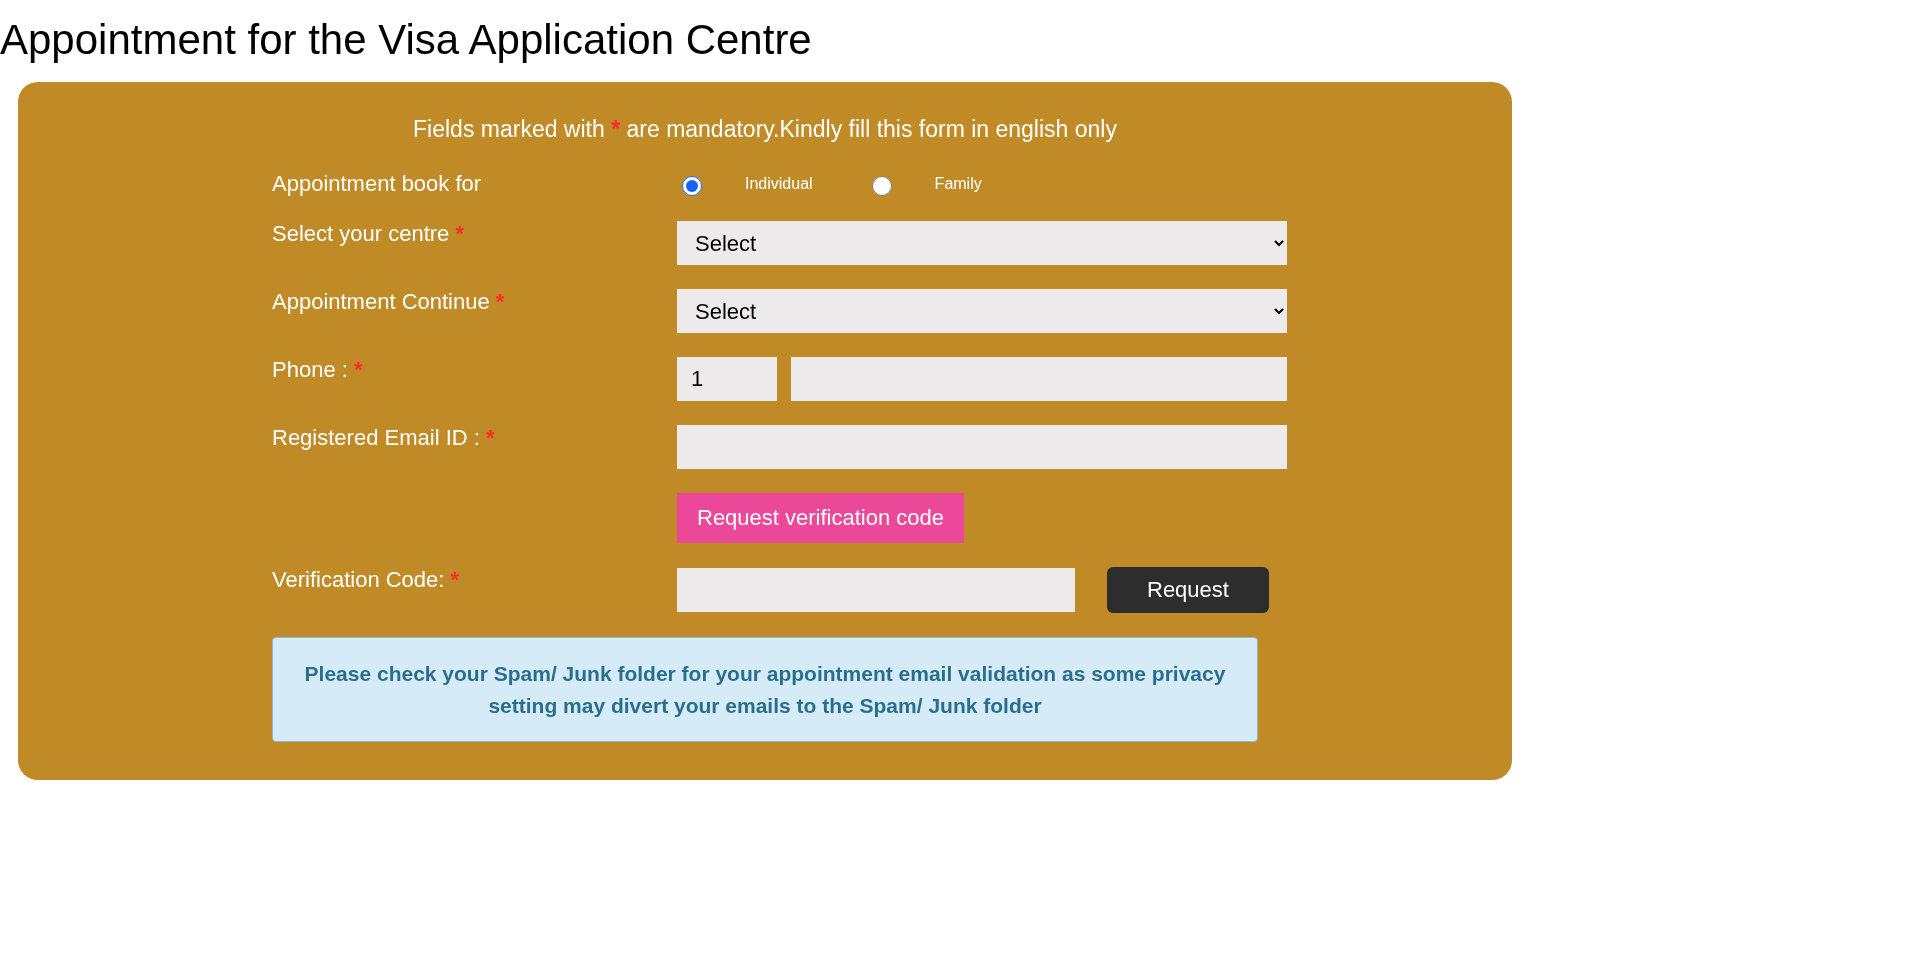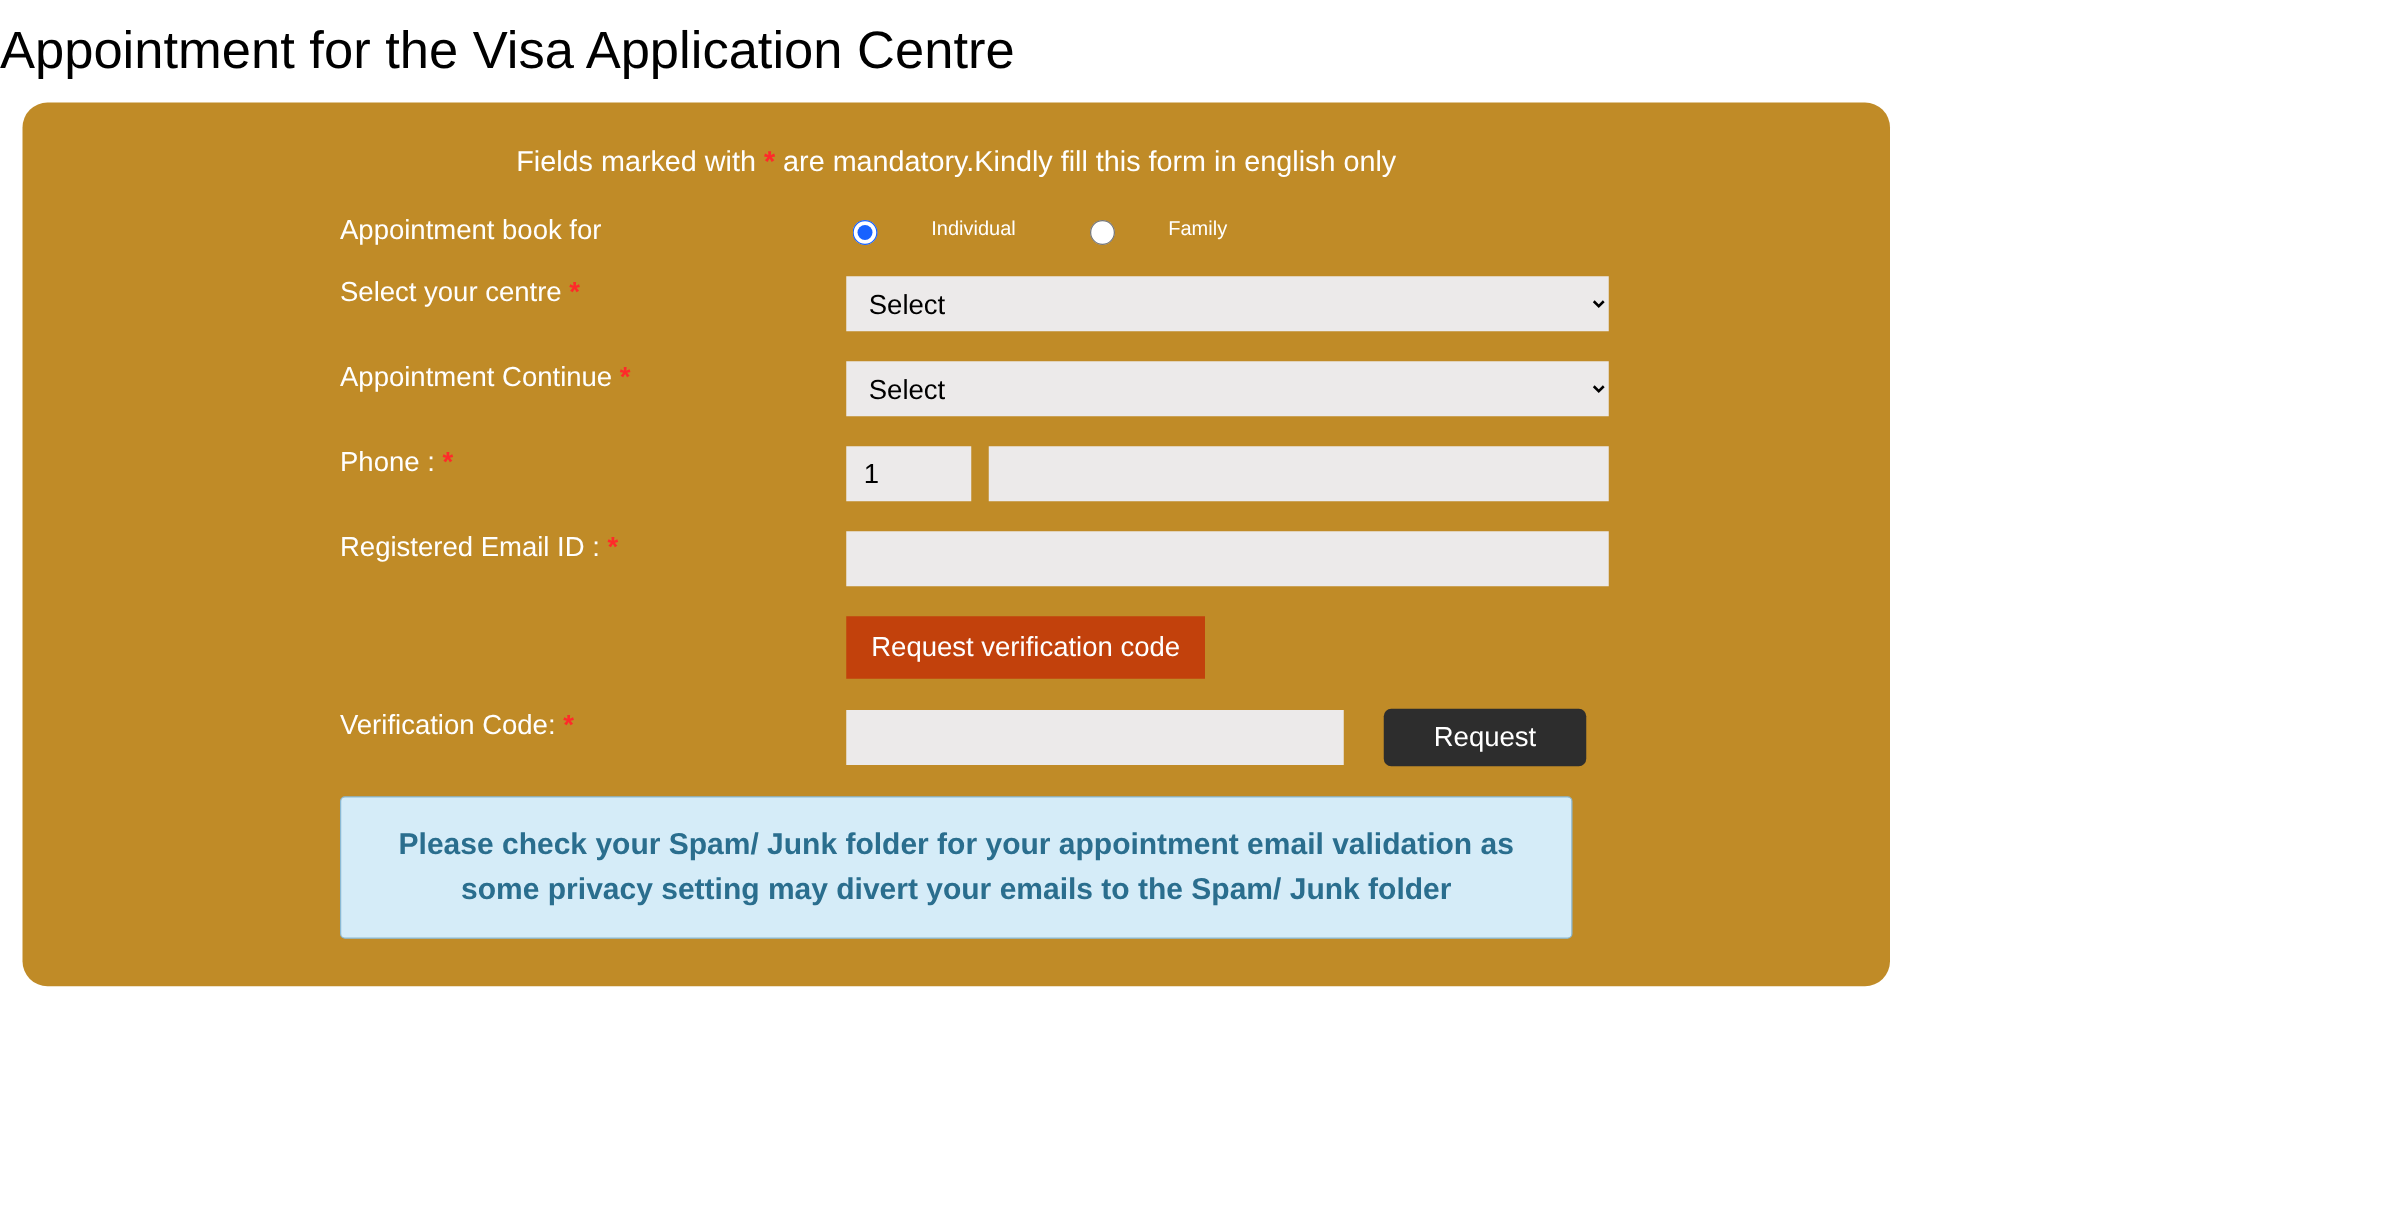--- a/index.html
+++ b/index.html
@@ -67,21 +67,21 @@
     border: none;
     background: #eceaea;
     height: 44px;
   }
   select.big-select { width: 682px; }
   input.big-input   { width: 610px; }
   input.small-input { width: 100px; text-align: left; }
   input.phone-rest  { width: 496px; border:none; background:#eceaea; height:44px; font-size:22px; padding:8px 14px;}
   input.code-input  { width: 398px; border:none; background:#eceaea; height:44px; font-size:22px; padding:8px 14px;}
   .btn-green {
-    background: #c2410c;
+    background: #ec4899;
     color: #ffffff;
     border: none;
     font-size: 22px;
     padding: 12px 20px;
     cursor: pointer;
   }
   .btn-dark {
     background: #2d2d2d;
     color: #ffffff;
     border: none;
@@ -89,21 +89,21 @@
     padding: 10px 40px;
     border-radius: 6px;
     cursor: pointer;
     margin-left: 18px;
   }
   .info-box {
     background: #d5ecf8;
     border: 1px solid #8ab9d4;
     color: #2a6e8e;
     font-weight: bold;
-    font-size: 24px;
+    font-size: 21px;
     text-align: center;
     padding: 20px 24px;
     margin: 20px 220px 8px 220px;
     border-radius: 4px;
     line-height: 1.5;
   }
 </style>
 </head>
 <body>
 

